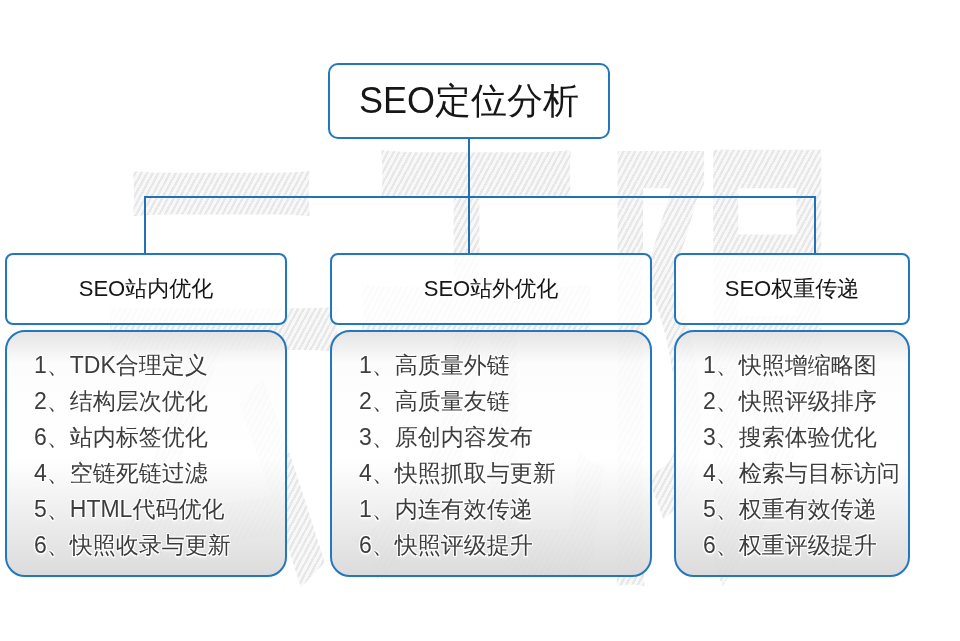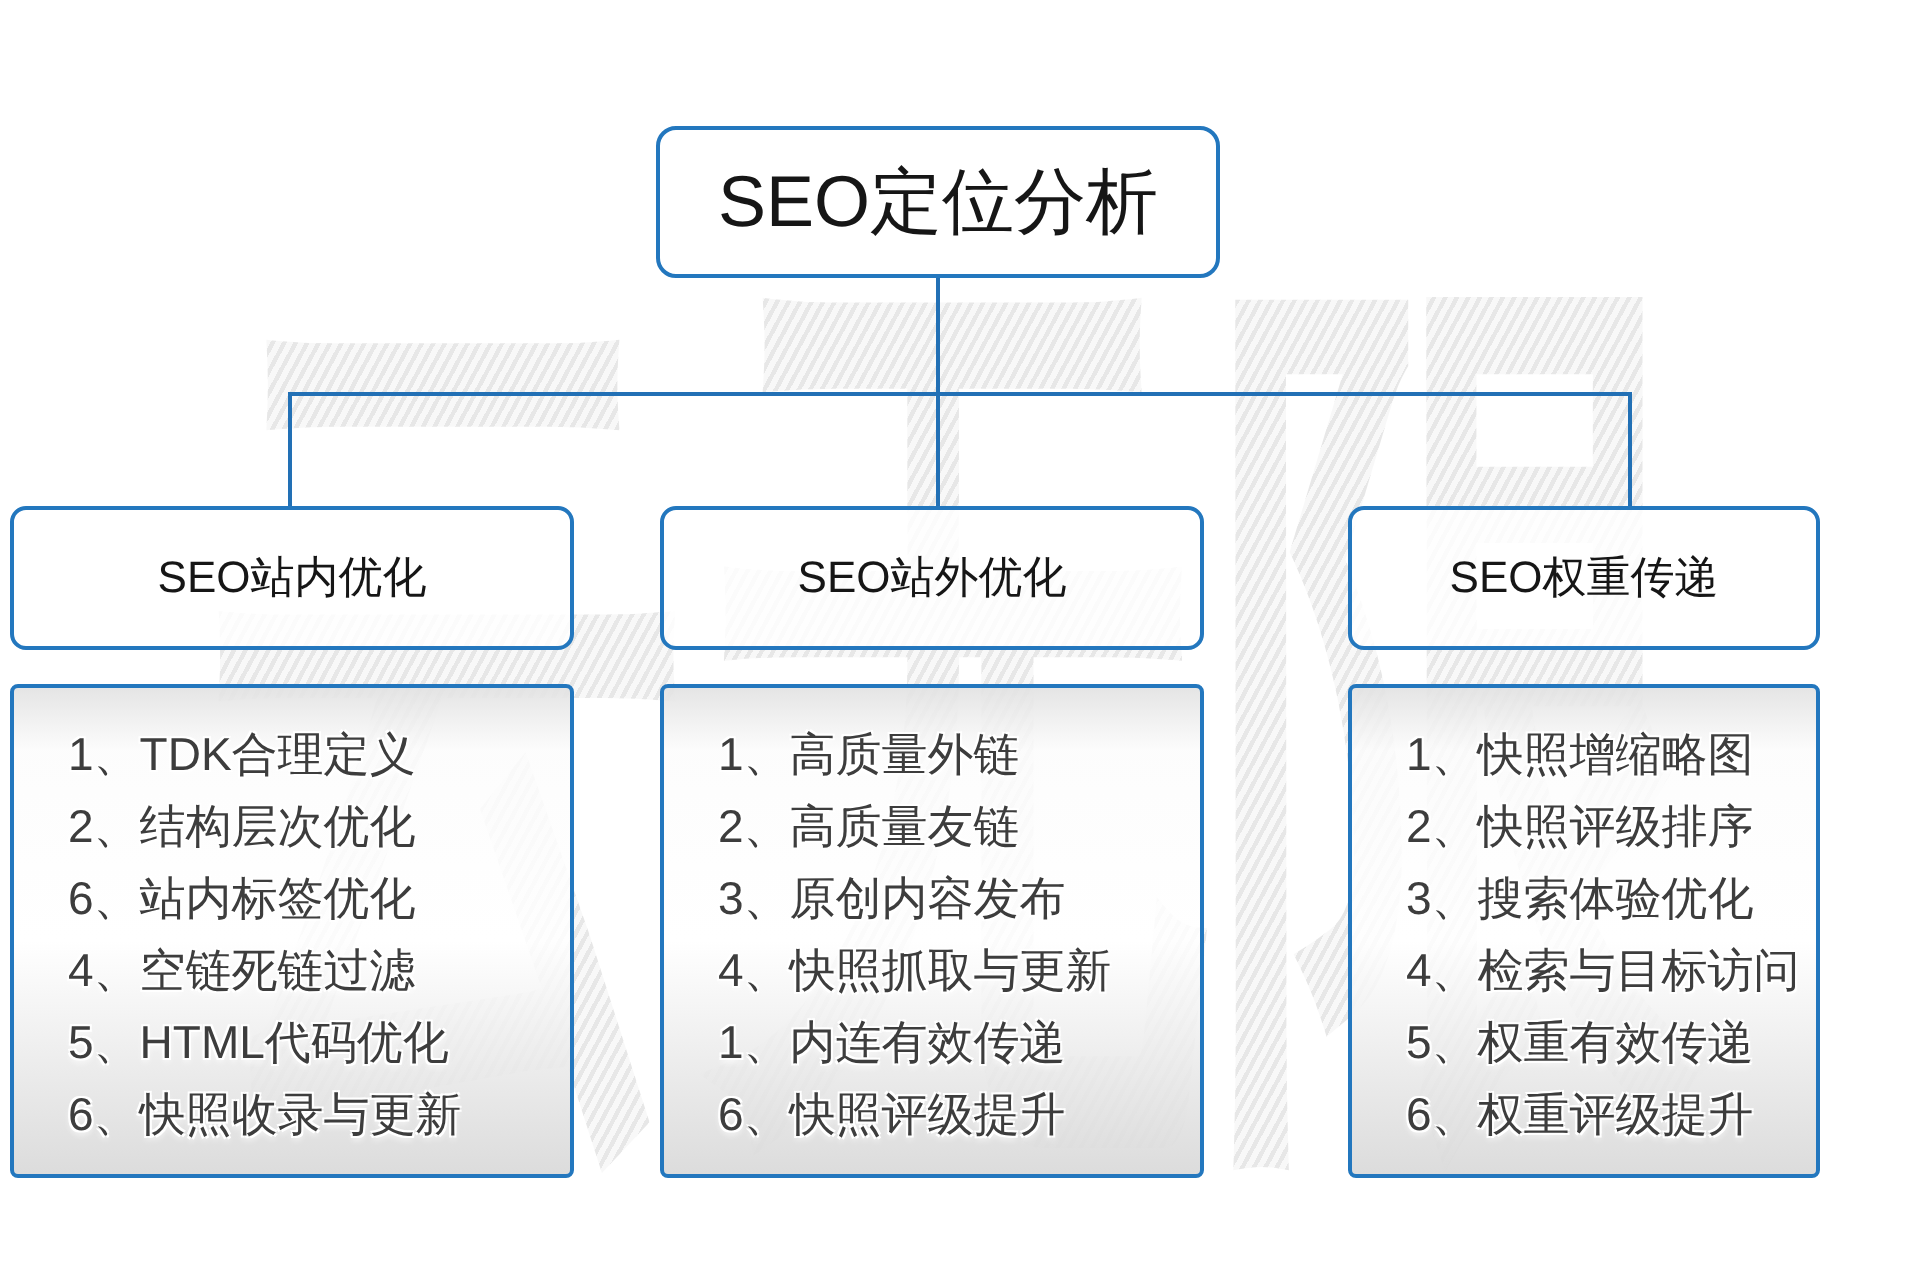--- a/index.html
+++ b/index.html
@@ -54,32 +54,32 @@
     left:328px;top:63px;width:282px;height:76px;
     border-radius:10px;
     font-size:36px;
   }
   .branch-header{
     top:253px;height:72px;
     border-radius:8px;
     font-size:22px;
   }
   .branch-list{
-    top:342px;height:247px;
-    border-radius:4px;
+    top:330px;height:247px;
+    border-radius:20px;
     background:linear-gradient(180deg,
       rgba(226,226,226,0.90) 0%,
       rgba(252,252,252,0.85) 13%,
       rgba(255,255,255,0.85) 52%,
       rgba(217,217,217,0.92) 100%);
     display:block;
     padding:15px 8px 0 27px;
   }
   .col-1{left:5px;width:282px;}
-  .col-2{left:330px;width:272px;justify-content:center;}
+  .col-2{left:330px;width:322px;justify-content:center;}
   .col-3{left:674px;width:236px;}
   .list-item{
     height:36px;line-height:36px;
     font-size:23px;
     color:var(--list-text);
     white-space:nowrap;
     text-shadow:-1px -1px 0 #fff,1px -1px 0 #fff,-1px 1px 0 #fff,1px 1px 0 #fff,0 2px 3px rgba(255,255,255,0.9);
   }
 </style>
 </head>

